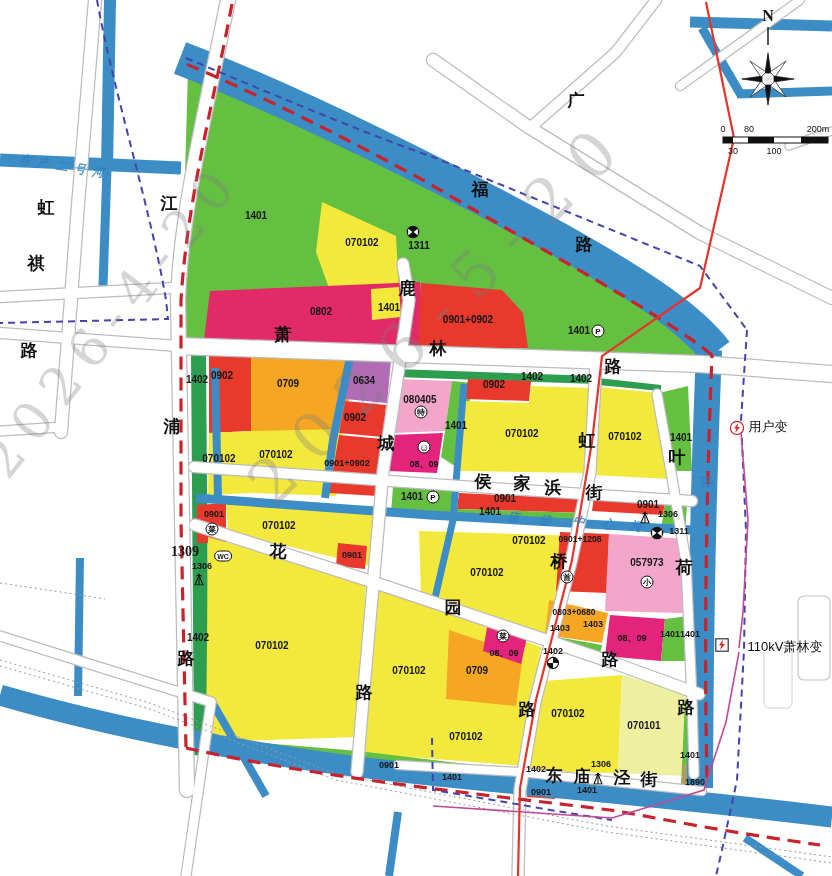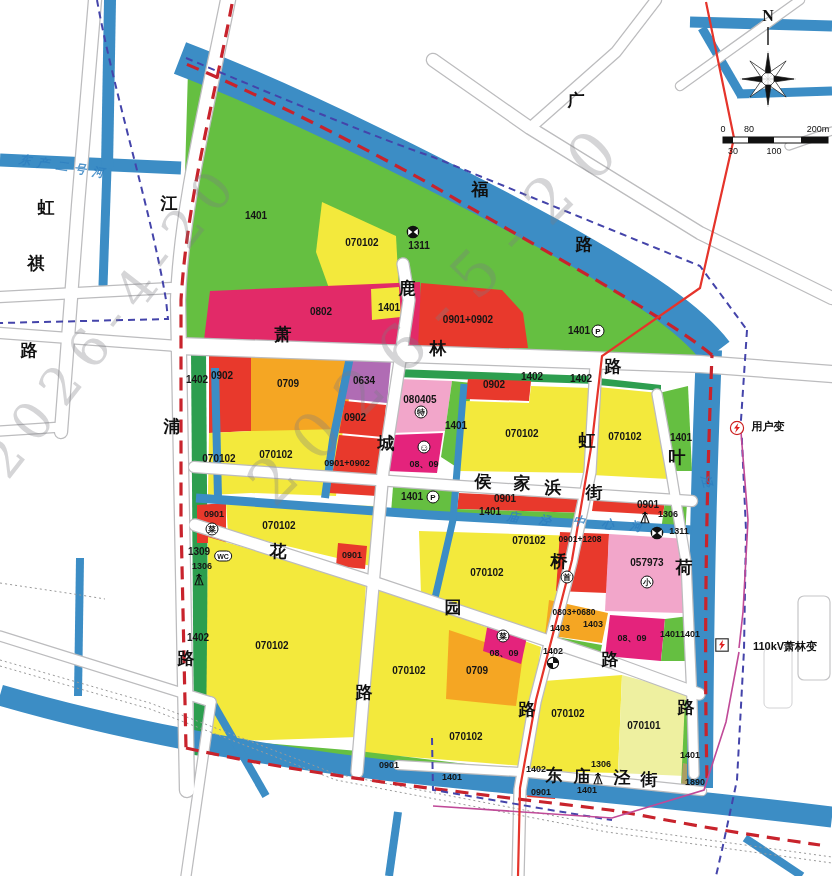--- a/index.html
+++ b/index.html
@@ -10,21 +10,21 @@
   .wm{position:absolute;font-family:"DejaVu Serif","Liberation Serif",serif;
       color:rgba(125,125,130,0.32);white-space:nowrap;transform-origin:0 0;font-weight:400;}
   #wm1{left:-30px;top:452px;font-size:52px;letter-spacing:13px;transform:rotate(-52deg);}
   #wm2{left:233px;top:468px;font-size:62px;letter-spacing:22px;transform:rotate(-45.5deg);}
   #label-layer{position:absolute;left:0;top:0;width:100%;height:100%;z-index:10;}
   .lbl{position:absolute;transform:translate(-50%,-50%);white-space:nowrap;line-height:1;}
   .code{font-size:10px;font-weight:700;color:#151515;}
   .road{font-size:17px;font-weight:600;color:#101010;font-family:"Liberation Serif","DejaVu Serif",serif;}
   .river{font-size:12px;font-style:italic;font-weight:700;color:#2e7fc0;opacity:.82;
          font-family:"Liberation Serif","DejaVu Serif",serif;}
-  .poi{font-size:11px;color:#101010;font-weight:bold;}
+  .poi{font-size:13px;color:#101010;}
   .scale{font-size:9px;color:#101010;}
   .north{font-size:16px;font-weight:700;color:#101010;font-family:"Liberation Serif","DejaVu Serif",serif;}
   .icon{position:absolute;transform:translate(-50%,-50%);line-height:0;}
   .ci{display:inline-flex;width:13px;height:13px;box-sizing:border-box;border:1.2px solid #111;
       border-radius:50%;background:#fff;font-size:8px;font-weight:700;color:#111;
       align-items:center;justify-content:center;line-height:1;}
   .ci.face{font-size:10px;}
   .wcbox{display:inline-flex;box-sizing:border-box;border:1px solid #111;border-radius:6px;
       background:#fff;font-size:7px;font-weight:700;color:#111;padding:1px 2px;line-height:1;}
 </style>
@@ -292,21 +292,21 @@
       <span class="lbl code" style="left: 522px; top: 434px;">070102</span>
       <span class="lbl code" style="left: 625px; top: 437px;">070102</span>
       <span class="lbl code" style="left: 681px; top: 438px;">1401</span>
       <span class="lbl code" style="left: 412px; top: 497px;">1401</span>
       <span class="lbl code" style="left: 505px; top: 499px;">0901</span>
       <span class="lbl code" style="left: 490px; top: 512px;">1401</span>
       <span class="lbl code" style="left: 648px; top: 505px;">0901</span>
       <span class="lbl code" style="left: 668px; top: 514px; font-size: 9px;">1306</span>
       <span class="lbl code" style="left: 679px; top: 531px; font-size: 9px;">1311</span>
       <span class="lbl code" style="left: 214px; top: 514px; font-size: 9px;">0901</span>
-      <span class="lbl code" style="left: 199px; top: 552px; font-size: 10px;">1309</span>
+      <span class="lbl code" style="left: 185px; top: 552px; font-size: 14px; font-family: Liberation Serif, serif;">1309</span>
       <span class="lbl code" style="left: 202px; top: 566px; font-size: 9px;">1306</span>
       <span class="lbl code" style="left: 279px; top: 526px;">070102</span>
       <span class="lbl code" style="left: 352px; top: 555px; font-size: 9px;">0901</span>
       <span class="lbl code" style="left: 529px; top: 541px;">070102</span>
       <span class="lbl code" style="left: 487px; top: 573px;">070102</span>
       <span class="lbl code" style="left: 580px; top: 539px; font-size: 8.5px;">0901+1208</span>
       <span class="lbl code" style="left: 647px; top: 563px;">057973</span>
       <span class="lbl code" style="left: 574px; top: 612px; font-size: 8.5px;">0803+0680</span>
       <span class="lbl code" style="left: 560px; top: 628px; font-size: 9px;">1403</span>
       <span class="lbl code" style="left: 593px; top: 624px; font-size: 9px;">1403</span>

